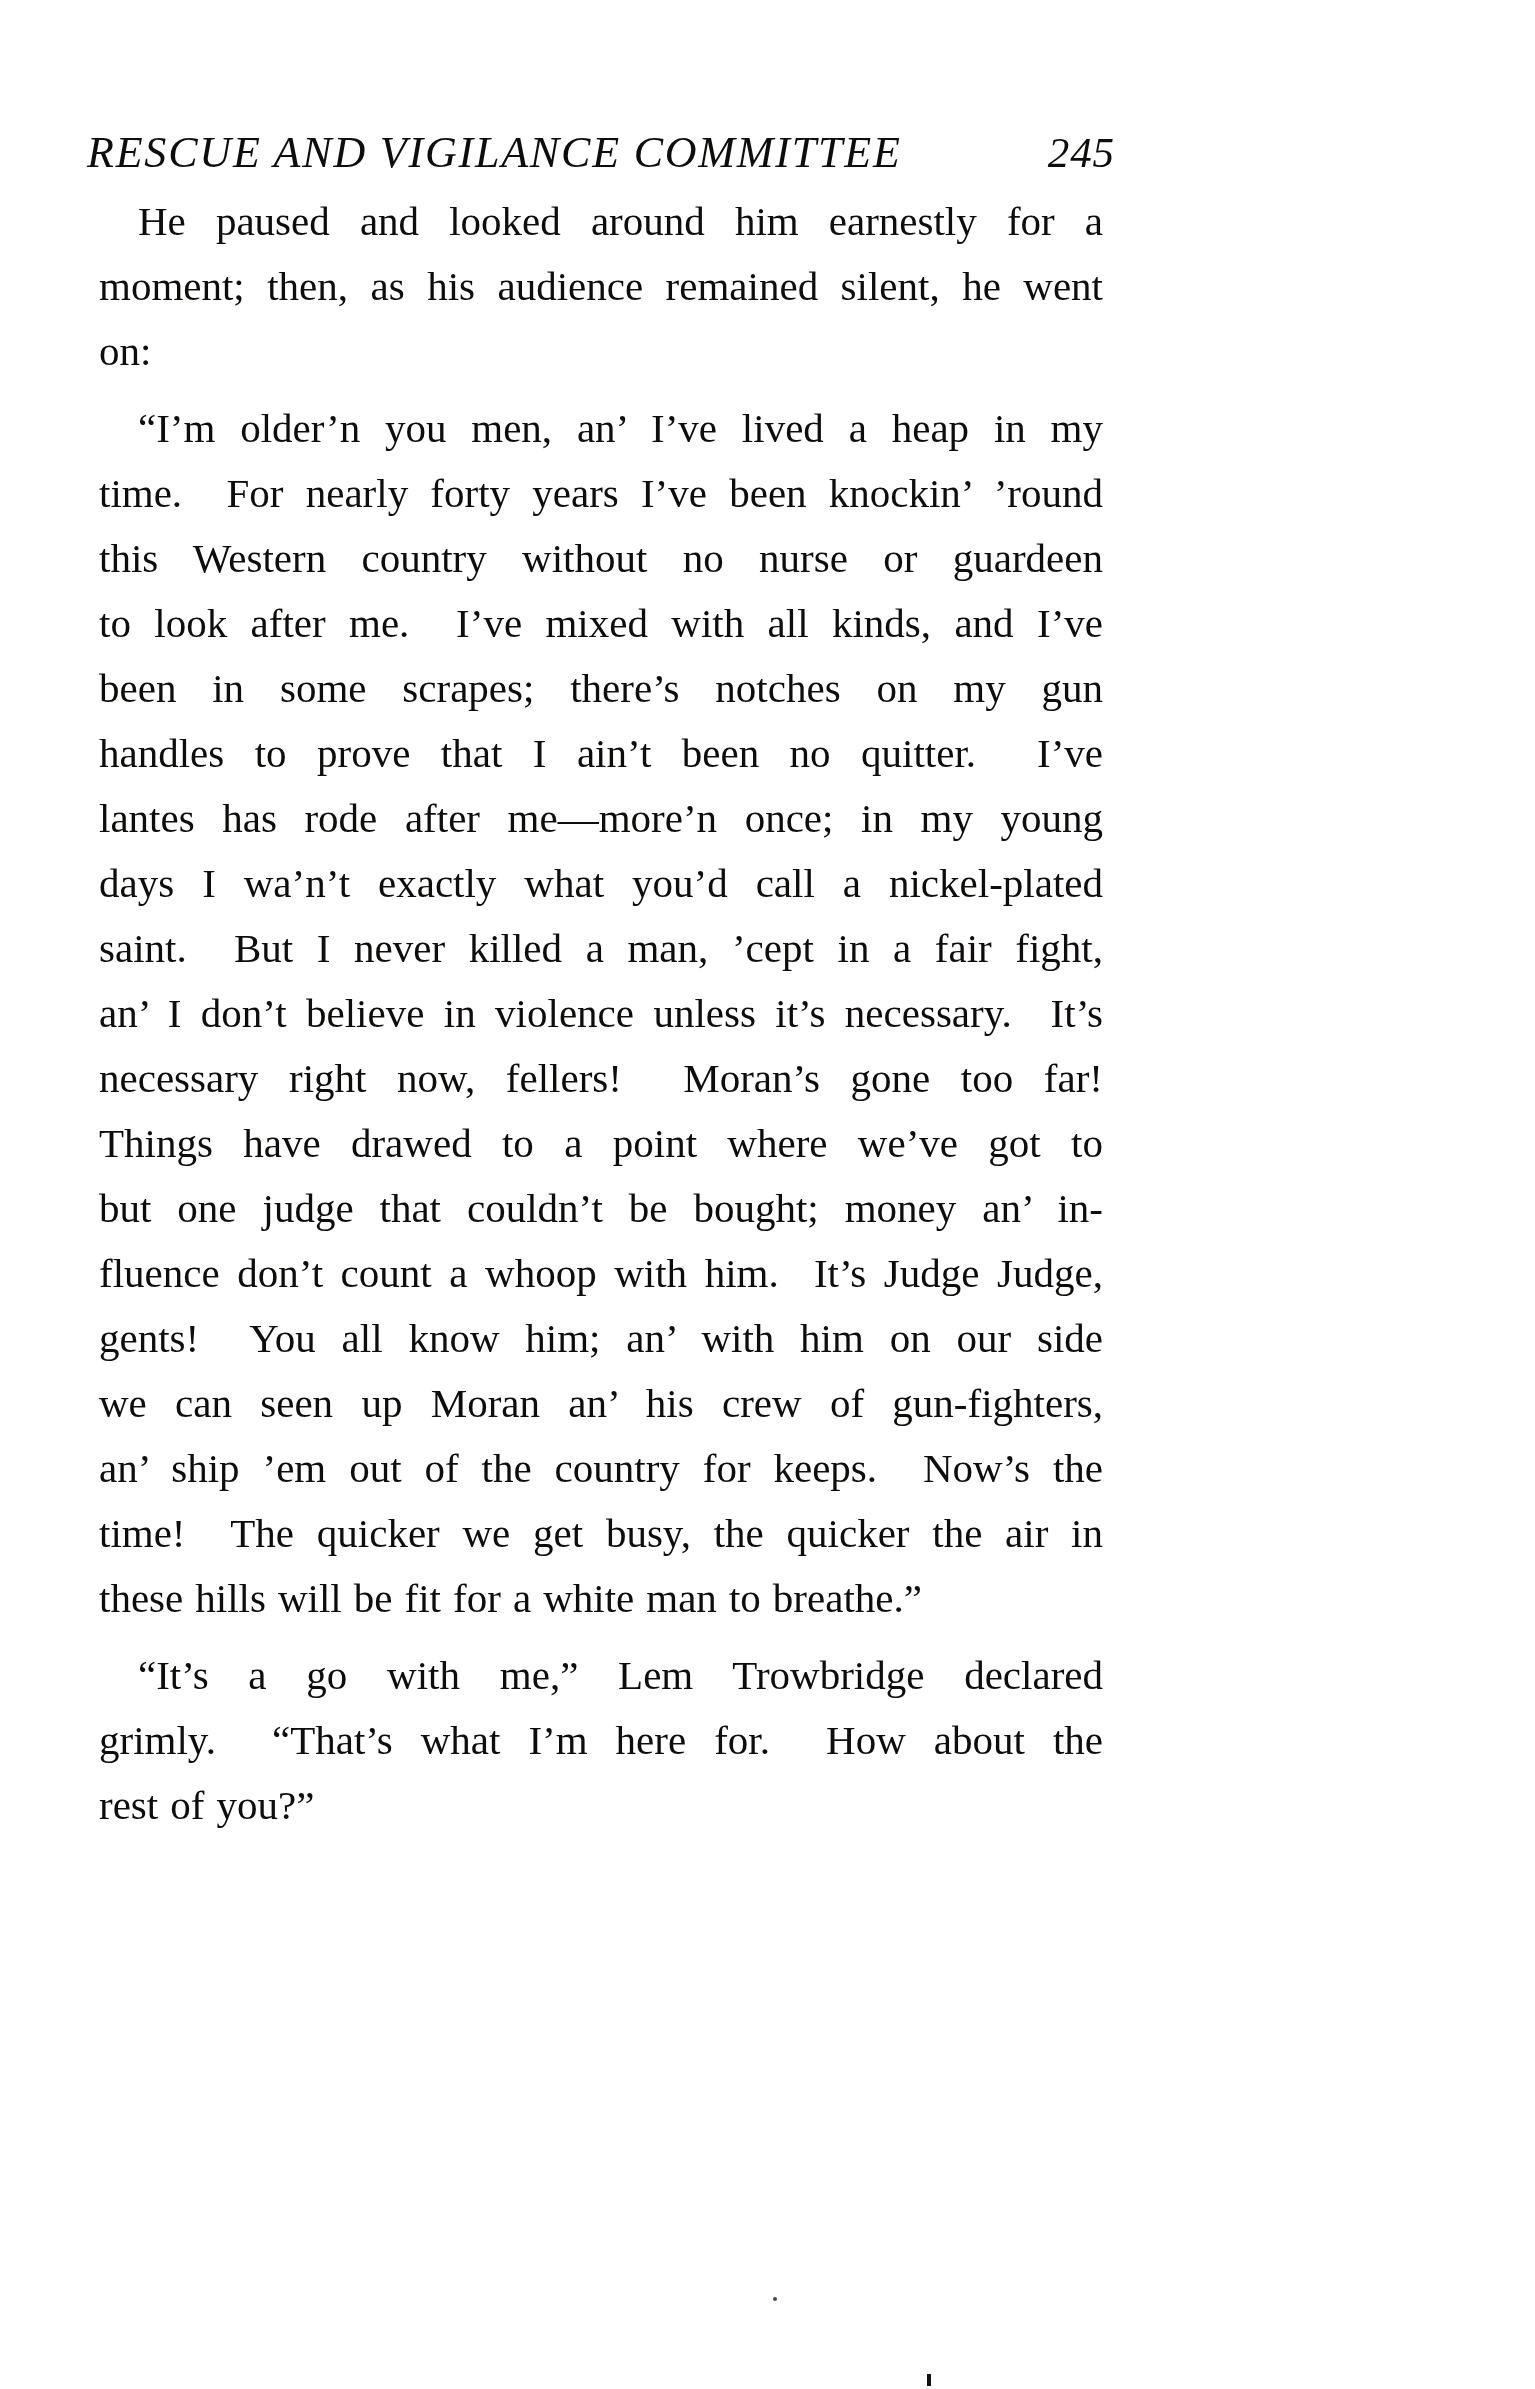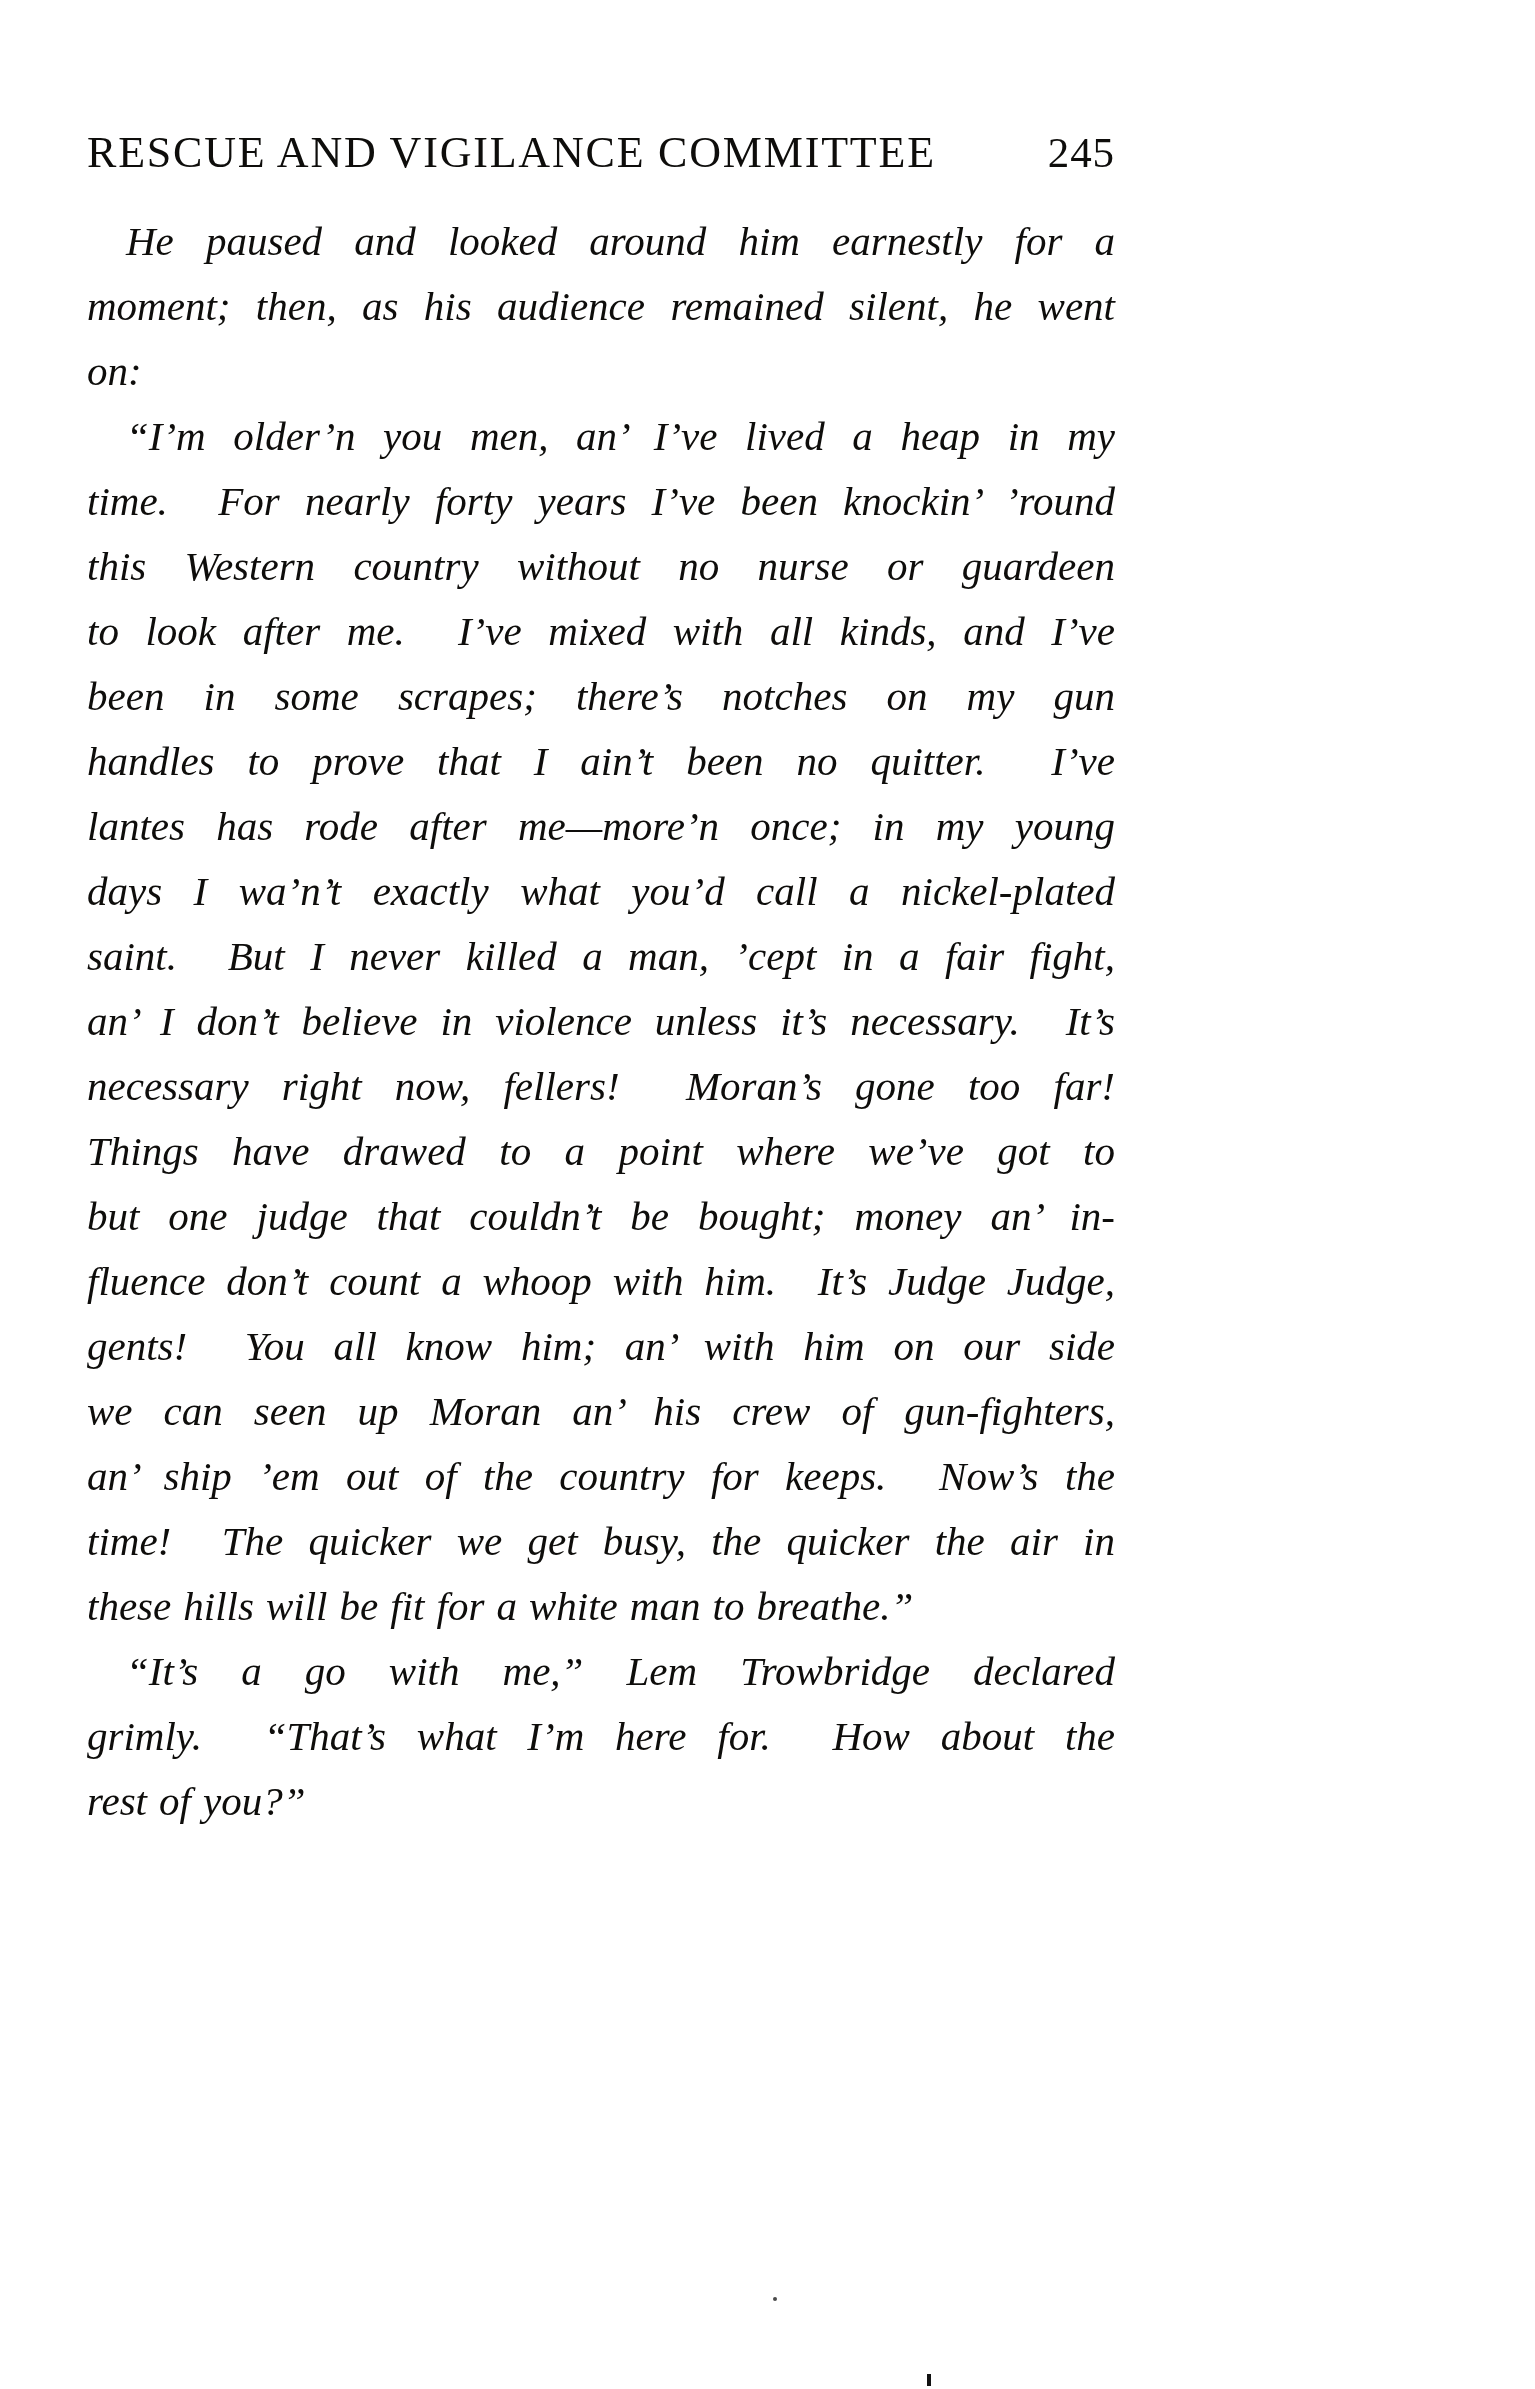--- a/index.html
+++ b/index.html
@@ -15,34 +15,34 @@
   .textblock {
     position: absolute;
     left: 87px;
     top: 129px;
     width: 1028px;
   }
   .running-header {
     display: flex;
     justify-content: space-between;
     align-items: baseline;
-    margin-bottom: 32px;
+    font-style: italic;
   }
   .running-header .title {
     font-size: 44px;
     line-height: 48px;
     letter-spacing: 1.8px;
     white-space: pre;
   }
   .running-header .pageno {
     font-size: 43px;
     line-height: 48px;
     letter-spacing: 0.9px;
   }
-  .para { margin: 0; font-style: italic; }
+  .para { margin: 12px; }
   .ln {
     font-size: 41px;
     line-height: 65px;
     text-align: justify;
     text-align-last: justify;
     white-space: pre-wrap;
     word-spacing: 1.8px;
   }
   .ln.ind { text-indent: 39px; }
   .ln.last {

